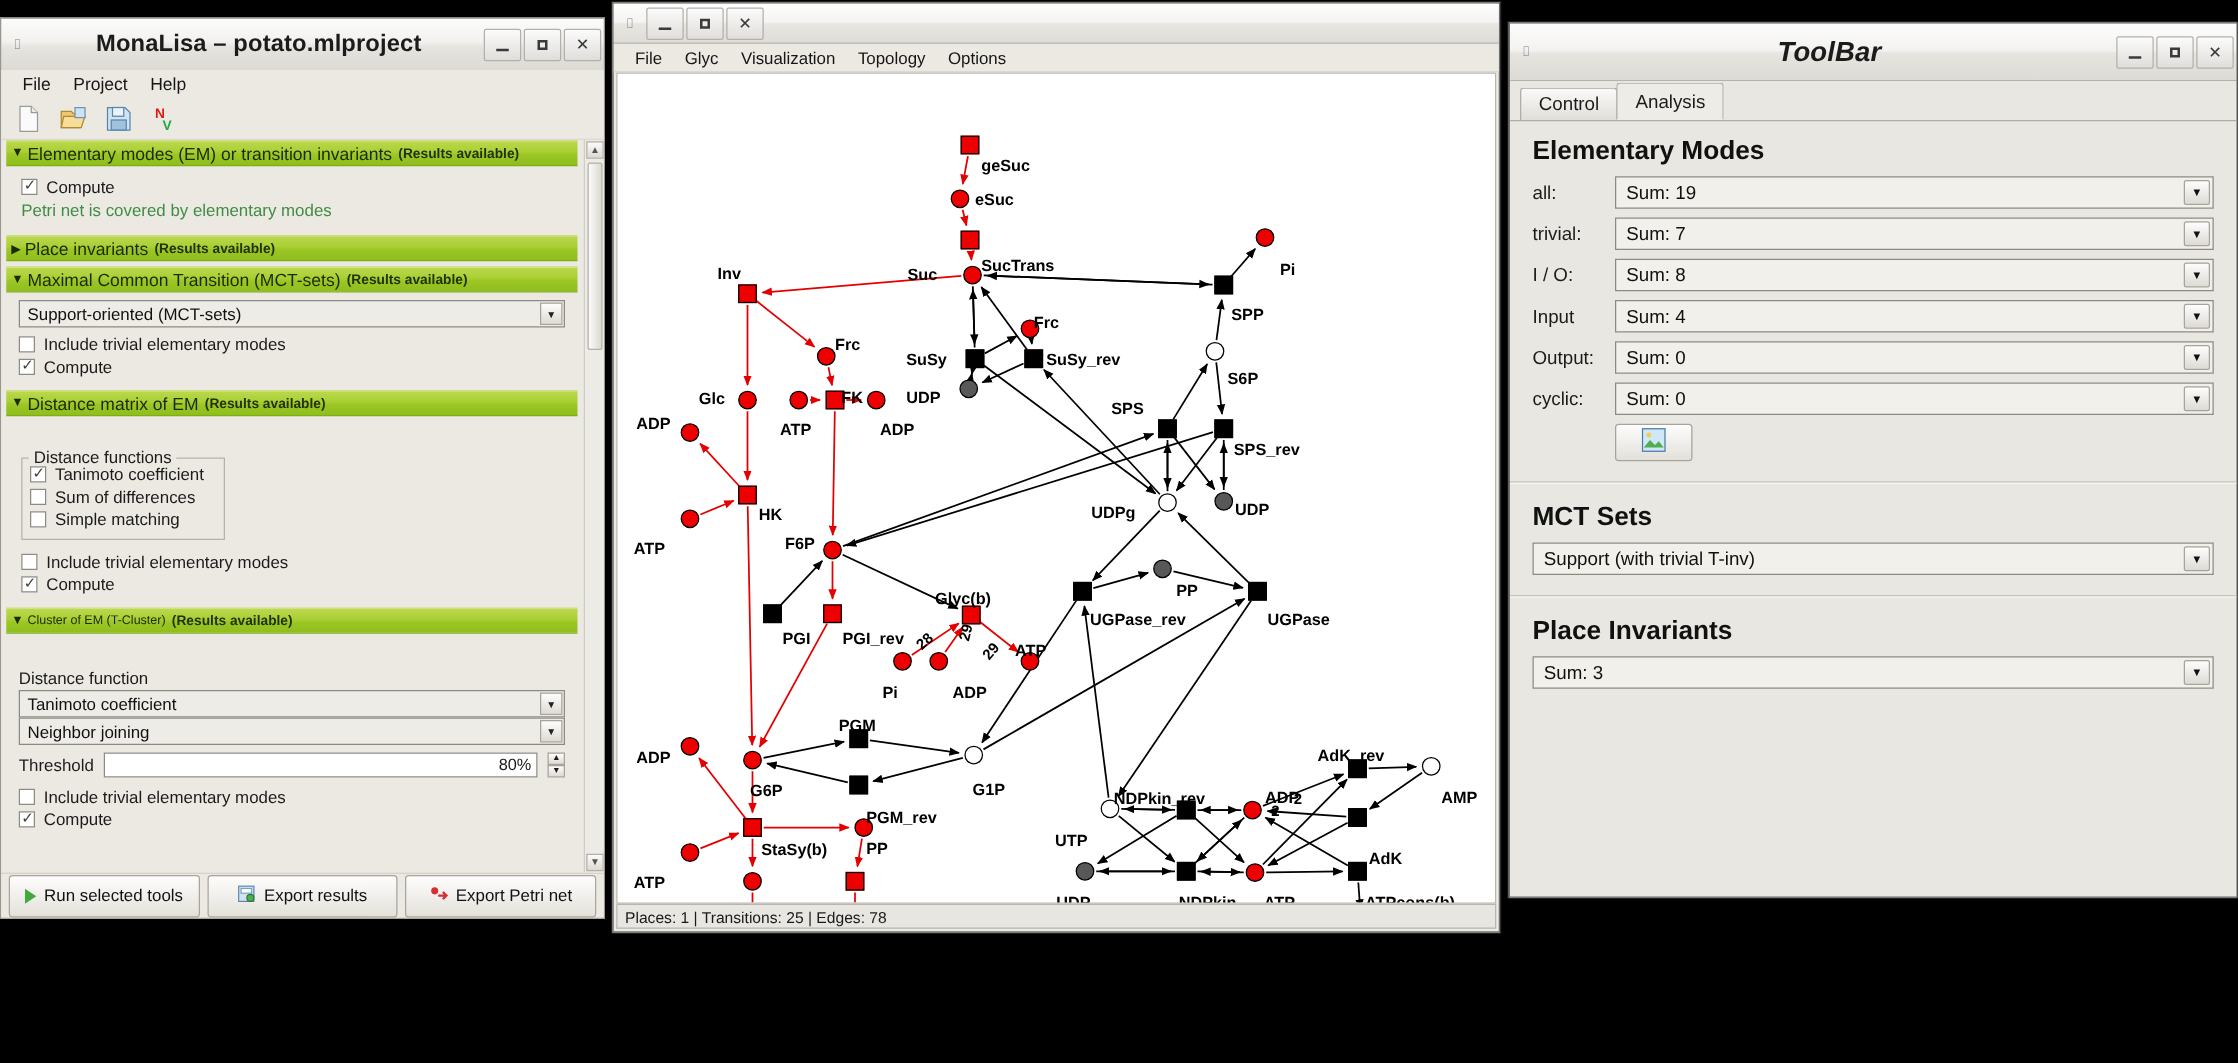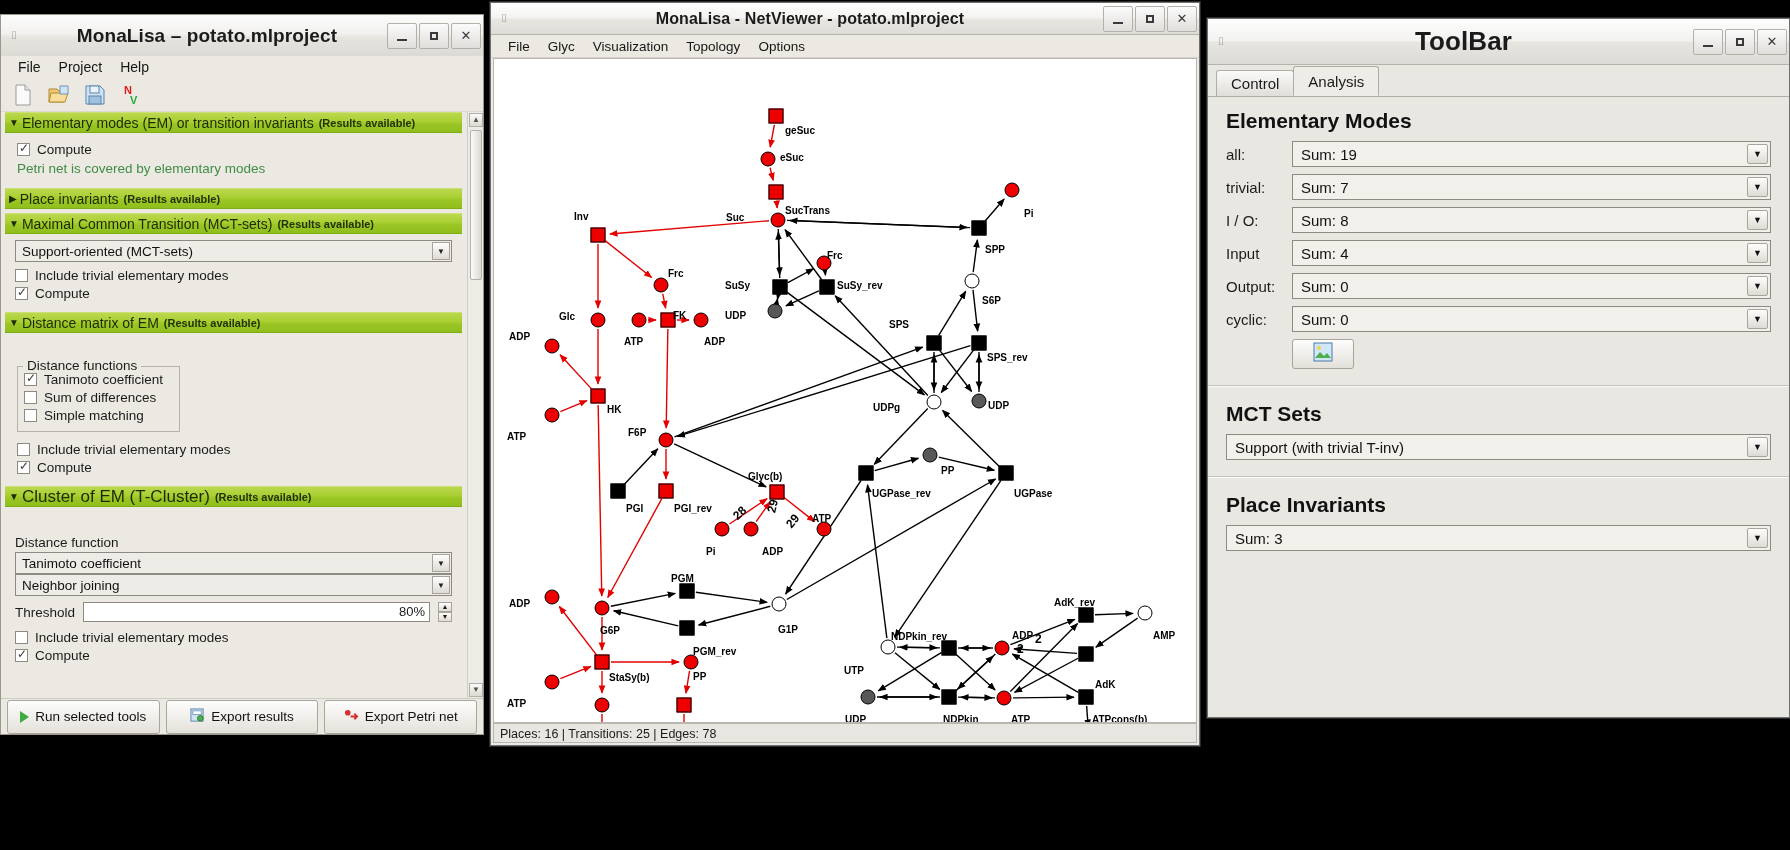--- a/index.html
+++ b/index.html
@@ -130,29 +130,29 @@
   
   .place { position:absolute; width:15px;height:15px;border-radius:50%;
            border:1.6px solid #000; transform:translate(-50%,-50%); }
   .place.red { background:#ee0000; }
   .place.white { background:#ffffff; }
   .place.grey { background:#585858; }
   .trans { position:absolute; width:15px;height:15px; transform:translate(-50%,-50%);
            border:1.6px solid #000; }
   .trans.black { background:#000; }
   .trans.red { background:#ee0000; }
-  .nlabel { position:absolute; font-size:10px; font-weight:bold; color:#000;
+  .nlabel { position:absolute; font-size:13px; font-weight:bold; color:#000;
             white-space:nowrap; }
   .elabel { position:absolute; font-size:12px; font-weight:bold; color:#000; }
 
   
   #tbar { left:1207px; top:18px; width:583px; height:700px; }
   #tbar .titlebar { height:46px;
       background: linear-gradient(to bottom,#fdfdfd 0%,#f3f2f0 48%,#e7e5e0 52%,#dddbd5 100%);}
-  #tbar .tb-title { font-size:26px; }
+  #tbar .tb-title { font-size:22px;font-style:italic; }
   #tbar-body { background:#e9e7e2; height:calc(100% - 46px); padding:0; position:relative;}
   .tabs { display:flex; align-items:flex-end; height:32px; padding-left:8px;
           border-bottom:1px solid #b0ada6; }
   .tab { height:26px; padding:0 14px; display:flex;align-items:center; font-size:15px;
          background:linear-gradient(to bottom,#fafaf9,#e0ded8);
          border:1px solid #b0ada6; border-bottom:none; margin-right:-1px;
          border-radius:3px 3px 0 0; cursor:pointer; color:#1b1b1b;}
   .tab.active { height:30px; background:#eeece7; border-bottom:1px solid #eeece7;
                 position:relative; z-index:2;}
   .tb-section { padding:10px 18px 12px 18px; }
@@ -297,21 +297,21 @@
               <span>Include trivial elementary modes</span>
             </div>
             <div class="chk-row">
               <span class="chk on"></span>
               <span>Compute</span>
             </div>
           </div>
 
           <div class="greenbar">
             <span class="tri">▼</span>
-            <span class="gb-title" style="font-size:17px;">Cluster of EM (T-Cluster)</span>
+            <span class="gb-title" style="font-size:10px;">Cluster of EM (T-Cluster)</span>
             <span class="gb-sub">(Results available)</span>
           </div>
           <div class="panel-body" style="padding-left:14px;padding-right:14px;padding-top:8px;">
             <div class="label-line">Distance function</div>
             <div class="combo">
               <span>Tanimoto coefficient</span>
               <span class="arrow">▼</span>
             </div>
             <div class="combo">
               <span>Neighbor joining</span>
@@ -369,21 +369,20 @@
           </span>
           <span>Export Petri net</span>
         </div>
       </div>
     </div>
   </div>
 
   <div class="window" id="netv">
     <div class="titlebar">
       <div class="tb-ico">⌷</div>
-      <div class="tb-title">MonaLisa - NetViewer - potato.mlproject</div>
       <div class="tb-btns">
         <div class="tb-btn">
             <div class="mini-dash"></div>
           </div>
         <div class="tb-btn">
             <div class="mini-sq"></div>
           </div>
         <div class="tb-btn close">✕</div>
       </div>
     </div>
@@ -605,21 +604,21 @@
           <div class="trans red" style="left: 190px; top: 646px;"></div>
           <div class="nlabel" style="left: 198px; top: 663px;">PPase</div>
           <div class="elabel" style="left: 239px; top: 447px; transform: rotate(-42deg);">28</div>
           <div class="elabel" style="left: 272px; top: 440px; transform: rotate(-76deg);">29</div>
           <div class="elabel" style="left: 292px; top: 455px; transform: rotate(-50deg);">29</div>
           <div class="elabel" style="left: 541px; top: 573px;">2</div>
           <div class="elabel" style="left: 523px; top: 583px;">2</div>
         </div>
     </div>
 
-    <div class="statusbar">Places: 16 | Transitions: 25 | Edges: 78</div>
+    <div class="statusbar">Places: 1 | Transitions: 25 | Edges: 78</div>
   </div>
 
   <div class="window" id="tbar">
     <div class="titlebar">
       <div class="tb-ico">⌷</div>
       <div class="tb-title">ToolBar</div>
       <div class="tb-btns">
         <div class="tb-btn">
             <div class="mini-dash"></div>
           </div>

